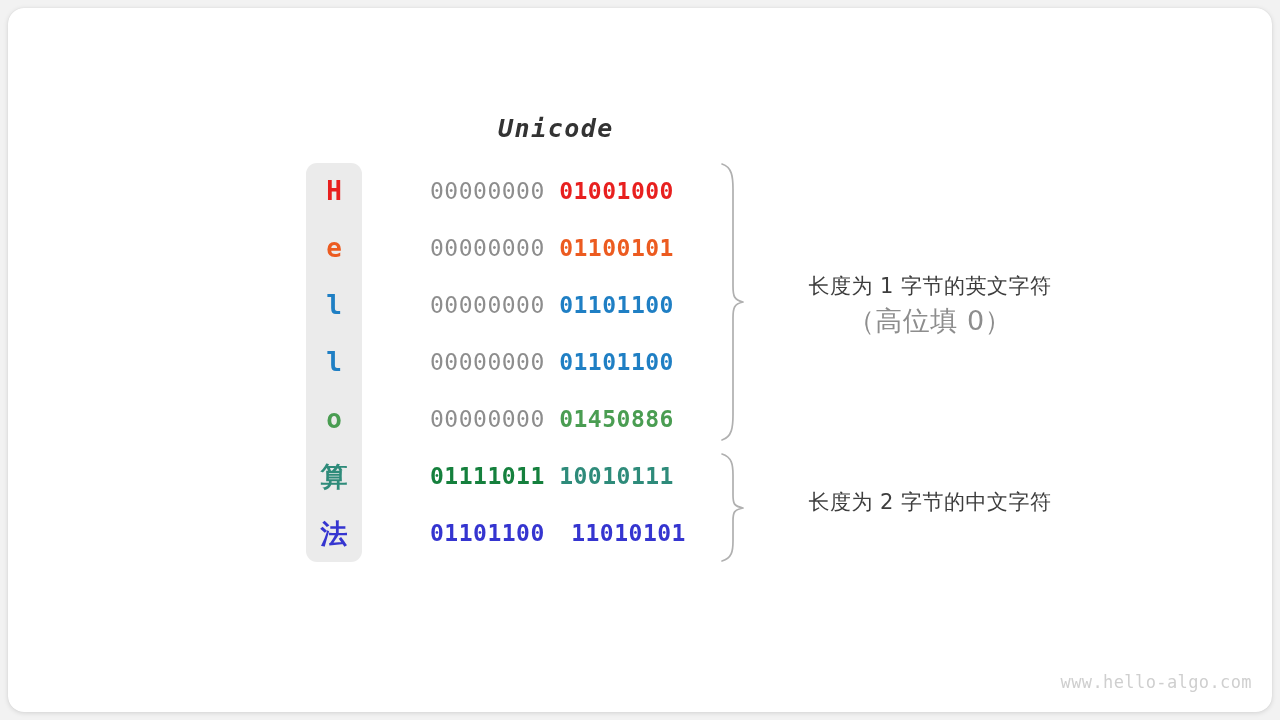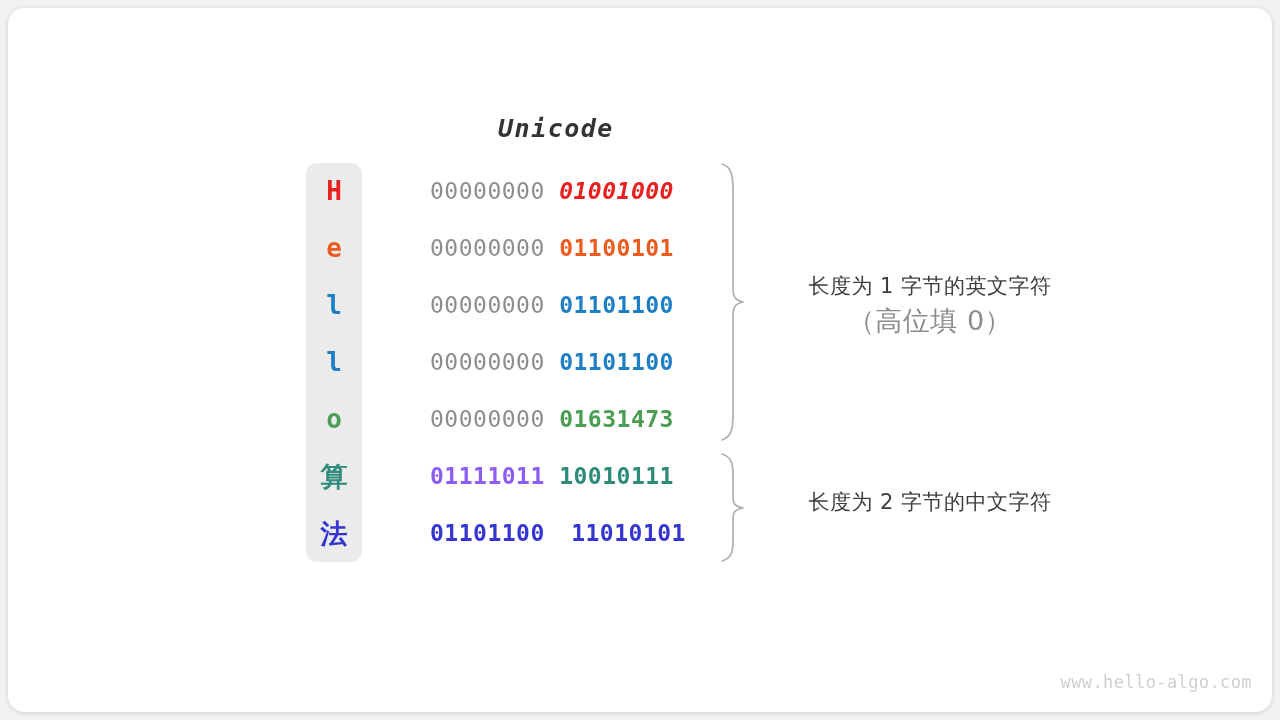--- a/index.html
+++ b/index.html
@@ -169,31 +169,31 @@
 <div id="canvas">
 
   <div id="card"></div>
 
   <div class="col-header" id="header-unicode">Unicode</div>
 
   <div id="char-panel"></div>
 
   <div id="rows-container">
       <div class="row-char" style="top: 163px; color: rgb(232, 32, 31);">H</div>
-      <div class="row-bits" style="top: 163px;"><span class="byte-high-pad">00000000</span><span class="byte-sep"> </span><span style="color: rgb(232, 32, 31); font-style: italic;">01001000</span></div>
+      <div class="row-bits" style="top: 163px;"><span class="byte-high-pad">00000000</span><span class="byte-sep"> </span><span style="color: rgb(232, 32, 31);">01001000</span></div>
       <div class="row-char" style="top: 220px; color: rgb(236, 91, 32);">e</div>
       <div class="row-bits" style="top: 220px;"><span class="byte-high-pad">00000000</span><span class="byte-sep"> </span><span style="color: rgb(236, 91, 32);">01100101</span></div>
       <div class="row-char" style="top: 277px; color: rgb(31, 127, 196);">l</div>
       <div class="row-bits" style="top: 277px;"><span class="byte-high-pad">00000000</span><span class="byte-sep"> </span><span style="color: rgb(31, 127, 196);">01101100</span></div>
       <div class="row-char" style="top: 334px; color: rgb(31, 127, 196);">l</div>
       <div class="row-bits" style="top: 334px;"><span class="byte-high-pad">00000000</span><span class="byte-sep"> </span><span style="color: rgb(31, 127, 196);">01101100</span></div>
       <div class="row-char" style="top: 391px; color: rgb(74, 157, 82);">o</div>
-      <div class="row-bits" style="top: 391px;"><span class="byte-high-pad">00000000</span><span class="byte-sep"> </span><span style="color: rgb(74, 157, 82);">01631473</span></div>
+      <div class="row-bits" style="top: 391px;"><span class="byte-high-pad">00000000</span><span class="byte-sep"> </span><span style="color: rgb(74, 157, 82);">01450886</span></div>
       <div class="row-char cjk" style="top: 448px; color: rgb(46, 139, 122);">算</div>
-      <div class="row-bits" style="top: 448px;"><span style="color: #8b5cf6;">01111011</span><span class="byte-sep"> </span><span style="color: rgb(46, 139, 122);">10010111</span></div>
+      <div class="row-bits" style="top: 448px;"><span style="color: #15803d;">01111011</span><span class="byte-sep"> </span><span style="color: rgb(46, 139, 122);">10010111</span></div>
       <div class="row-char cjk" style="top: 505px; color: rgb(53, 53, 208);">法</div>
       <div class="row-bits" style="top: 505px;"><span style="color: rgb(53, 53, 208);">01101100</span><span class="byte-sep"> </span><span style="color: rgb(53, 53, 208); margin-left: 12px;">11010101</span></div>
     </div>
 
   <svg id="braces" viewBox="0 0 40 420" xmlns="http://www.w3.org/2000/svg">
 
     <path id="brace-1" d="M 6 9
              C 16 12, 17 22, 17 34
              L 17 131
              C 17 141, 18 145, 27 147

